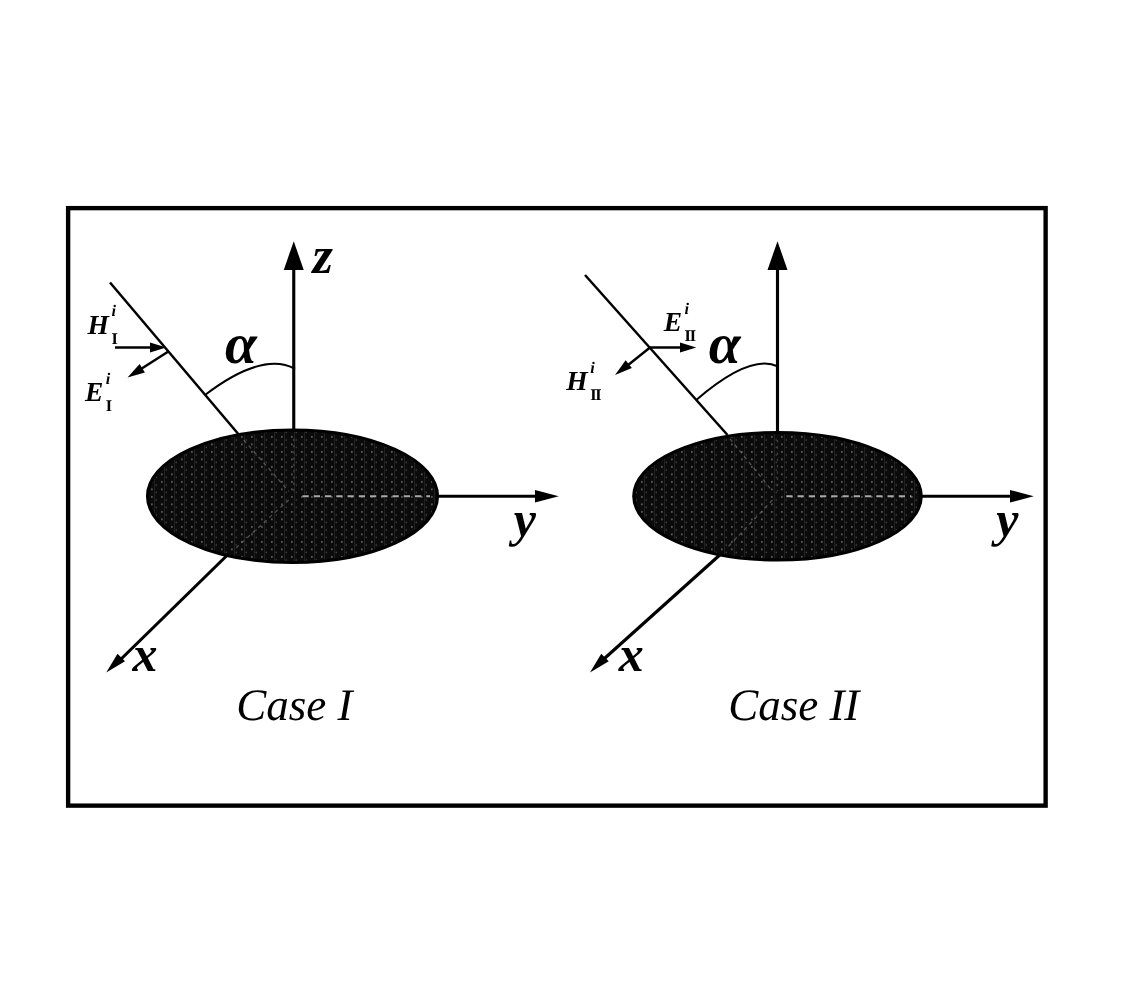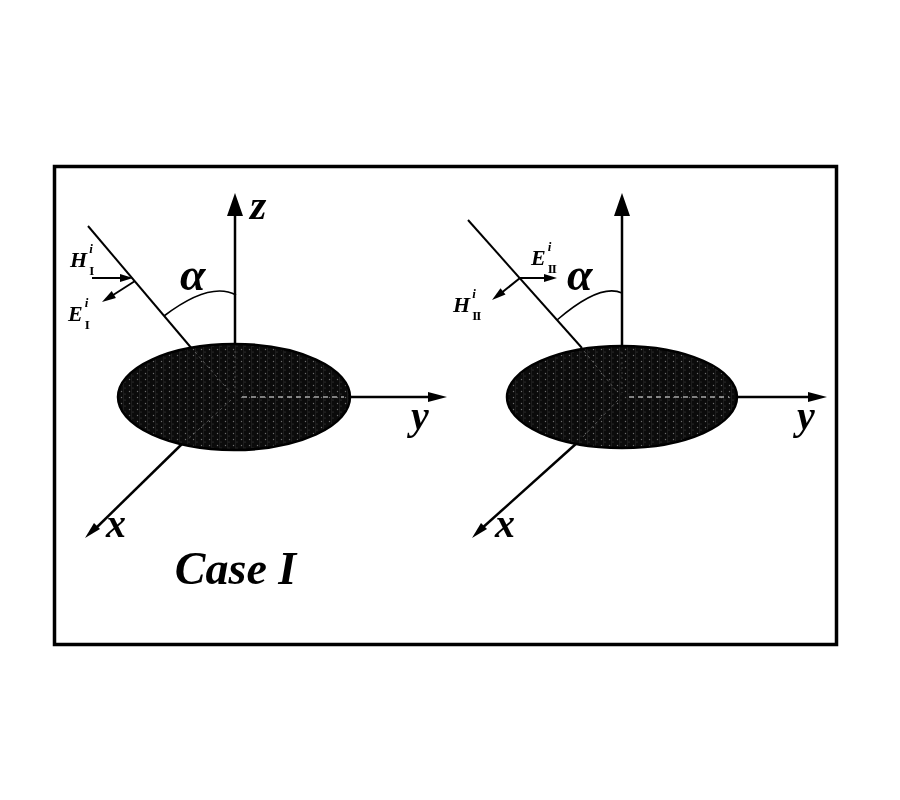--- a/index.html
+++ b/index.html
@@ -3,21 +3,21 @@
 <meta charset="utf-8">
 <style>
   html,body{margin:0;padding:0;background:#ffffff;}
   .page{position:relative;width:900px;height:800px;background:#ffffff;overflow:hidden;
         font-family:"Liberation Serif", serif;color:#000;}
   .geom{position:absolute;left:0;top:0;}
   .lbl{position:absolute;font-style:italic;font-weight:600;line-height:1;white-space:nowrap;color:#000;}
   .axis-lbl{font-size:40px;}
   .z-lbl{font-size:42px;}
   .alpha-lbl{font-size:46px;font-weight:600;}
-  .caption{position:absolute;font-style:italic;font-weight:700;font-size:46px;line-height:1;
+  .caption{position:absolute;font-style:italic;font-weight:400;font-size:36px;line-height:1;
            text-align:center;color:#000;white-space:nowrap;}
   .field{position:absolute;display:flex;align-items:center;color:#000;}
   .f-base{font-style:italic;font-weight:700;font-size:22px;line-height:22px;}
   .f-stack{display:flex;flex-direction:column;justify-content:space-between;height:34px;
            margin-left:2px;font-size:13px;line-height:12px;font-weight:700;}
   .f-sup{font-style:italic;}
   .f-sub{font-style:normal;letter-spacing:-1px;}
 </style>
 </head>
 <body>
@@ -111,14 +111,15 @@
     </span>
   </div>
   <div class="field" style="left:453px;top:288px;">
     <span class="f-base">H</span>
     <span class="f-stack">
       <span class="f-sup">i</span>
       <span class="f-sub">II</span>
     </span>
   </div>
 
+  <div class="caption" style="left:550px;top:546px;width:170px;">Case II</div>
 
 </div>
 
 </body></html>

